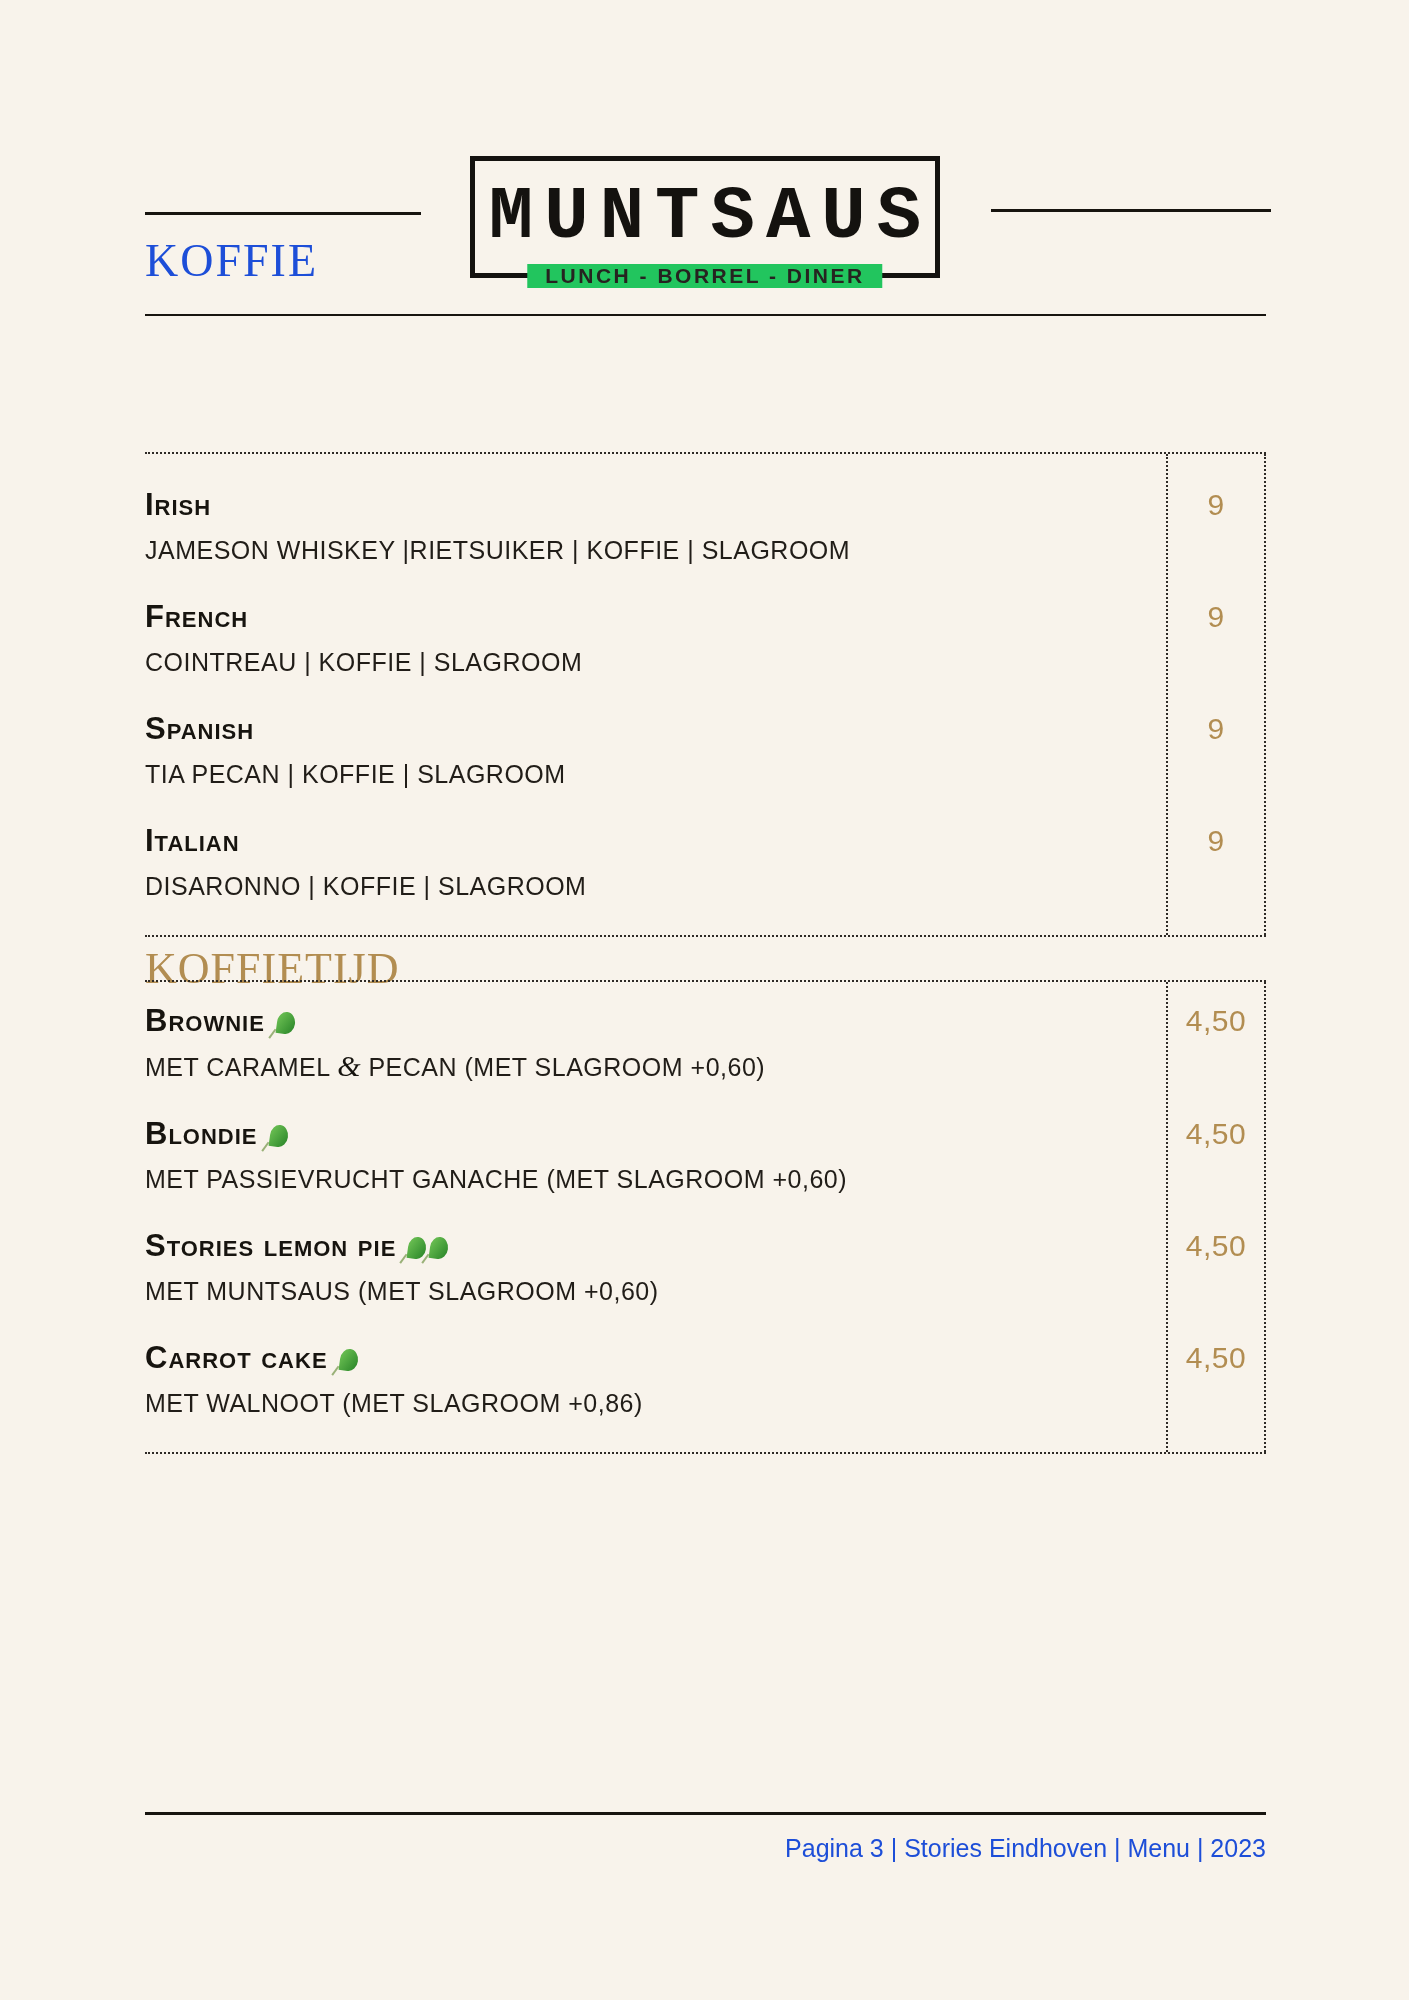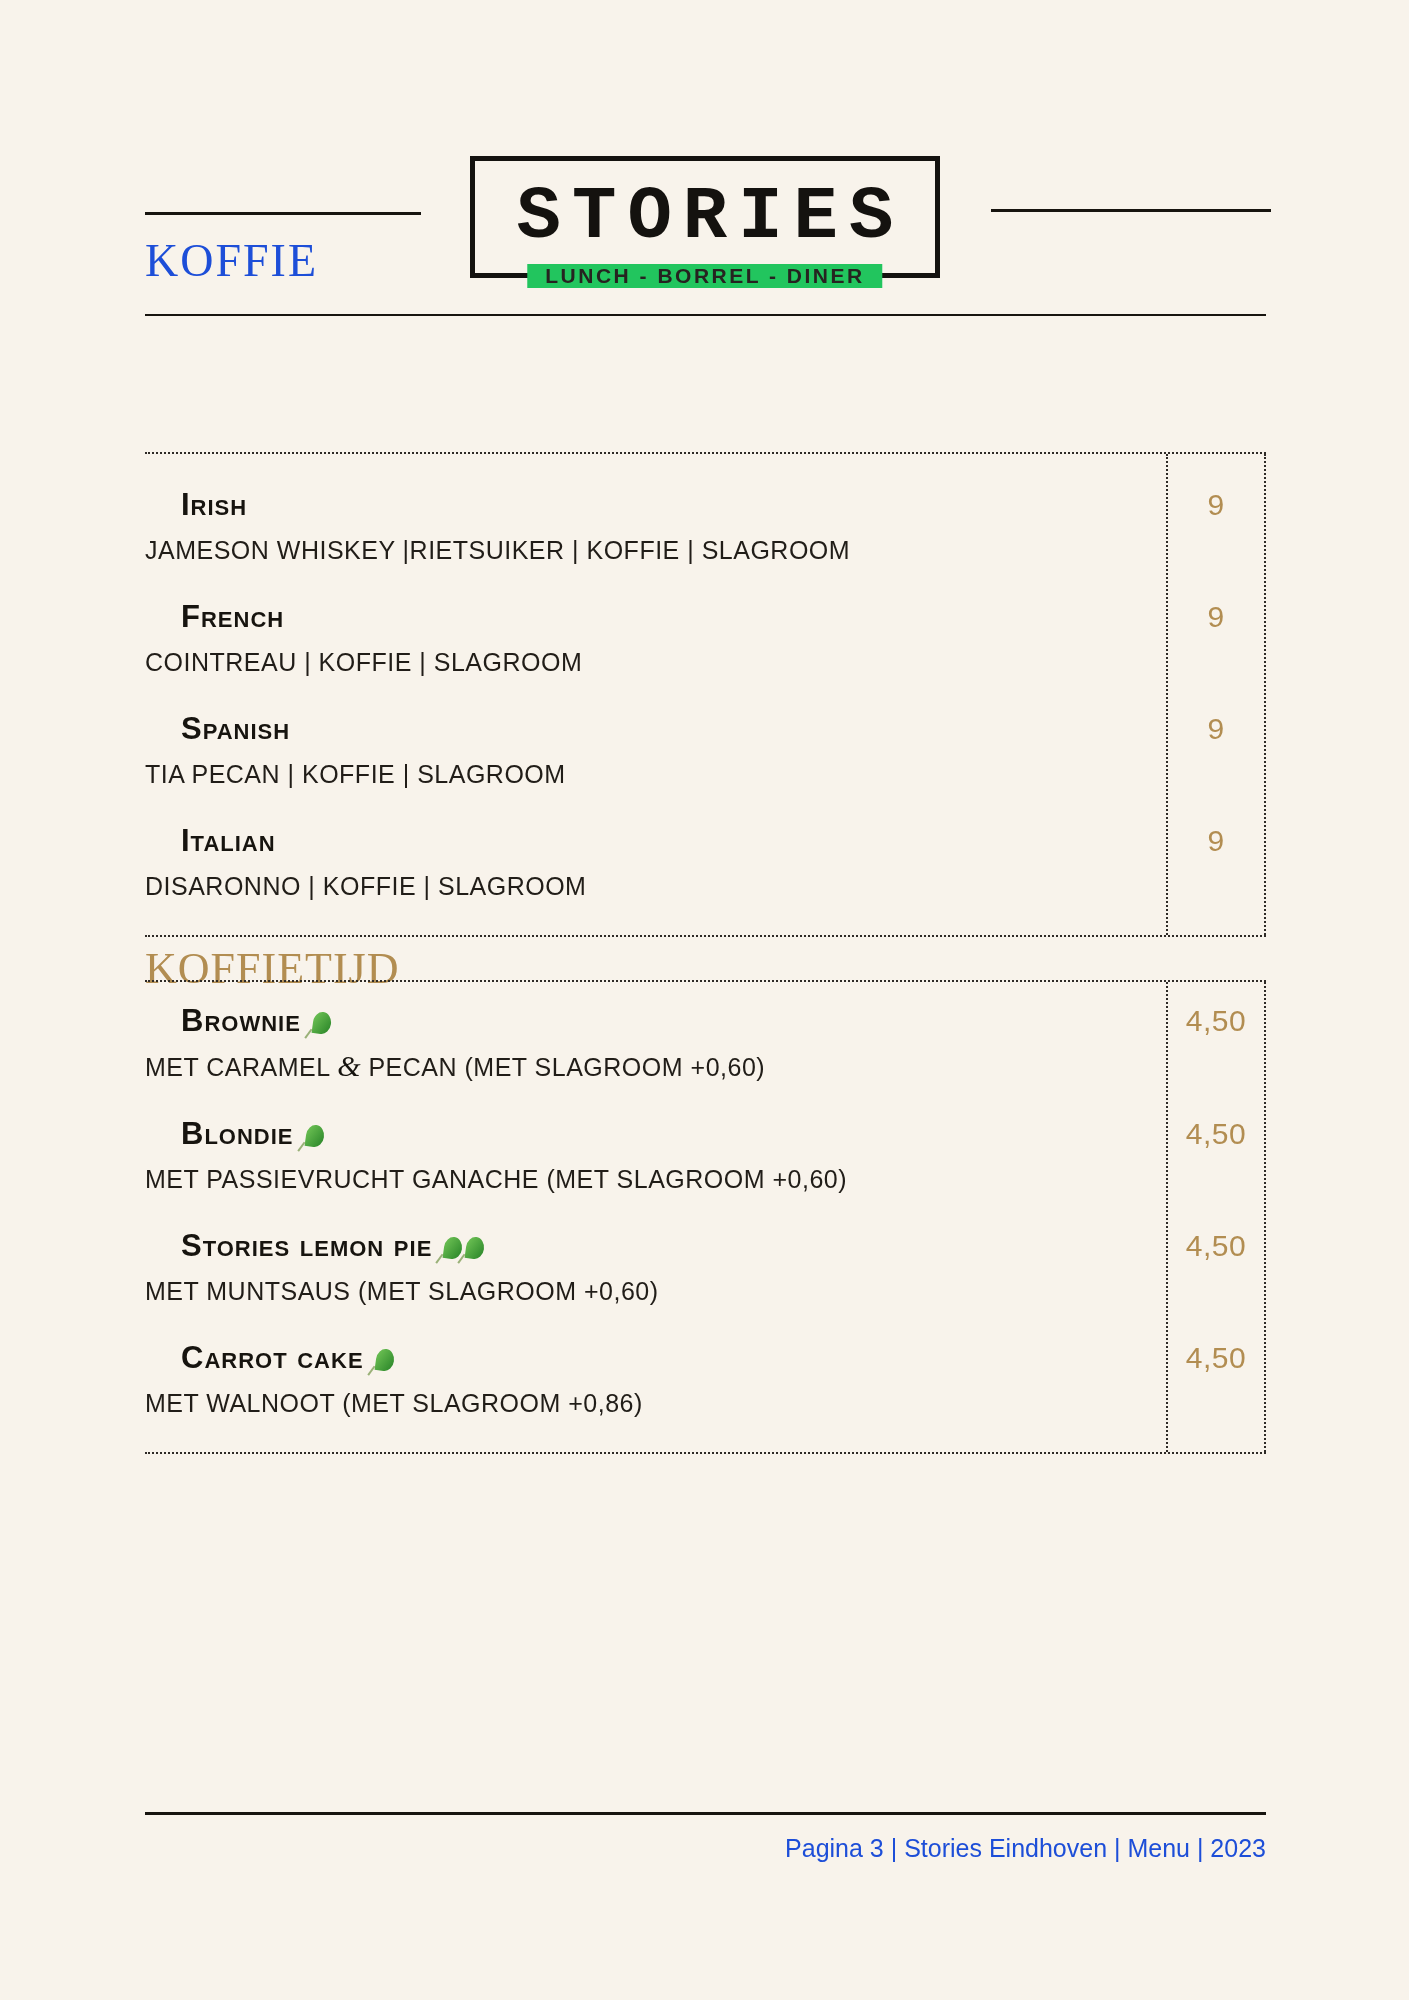--- a/index.html
+++ b/index.html
@@ -60,21 +60,21 @@
 
   .price-col{
     position:absolute;top:0;bottom:0;right:0;width:96px;
     border-left:2px dotted #2e2a26;border-right:2px dotted #2e2a26;
   }
 
   .menu-item{margin:0 0 24px 0;position:relative;}
   .item-name-row{display:flex;align-items:center;line-height:46px;}
   .item-name{
     font-variant:small-caps;font-variant-caps:small-caps;
-    font-weight:700;font-size:31px;letter-spacing:1px;color:#17140f;margin-left:36px;
+    font-weight:700;font-size:31px;letter-spacing:1px;color:#17140f;
   }
   .item-price{
     margin-left:auto;width:100px;text-align:center;
     font-size:30px;font-weight:400;color:#b28d51;letter-spacing:0.5px;
   }
   .item-desc{
     font-size:25px;line-height:40px;margin-top:2px;
     letter-spacing:0.5px;color:#211d18;
   }
   .amp{
@@ -106,21 +106,21 @@
 </style>
 </head>
 <body>
 
 <div class="content">
 
   <div class="rule-left"></div>
   <div class="rule-right"></div>
 
   <div class="logo-box">
-    <div class="logo-word">STORIES</div>
+    <div class="logo-word">MUNTSAUS</div>
     <div class="logo-tagline">LUNCH - BORREL - DINER</div>
   </div>
 
   <div class="page-title">KOFFIE</div>
   <div class="header-rule"></div>
 
 
   <div class="menu-box" id="box1">
     <div class="price-col"></div>
 

